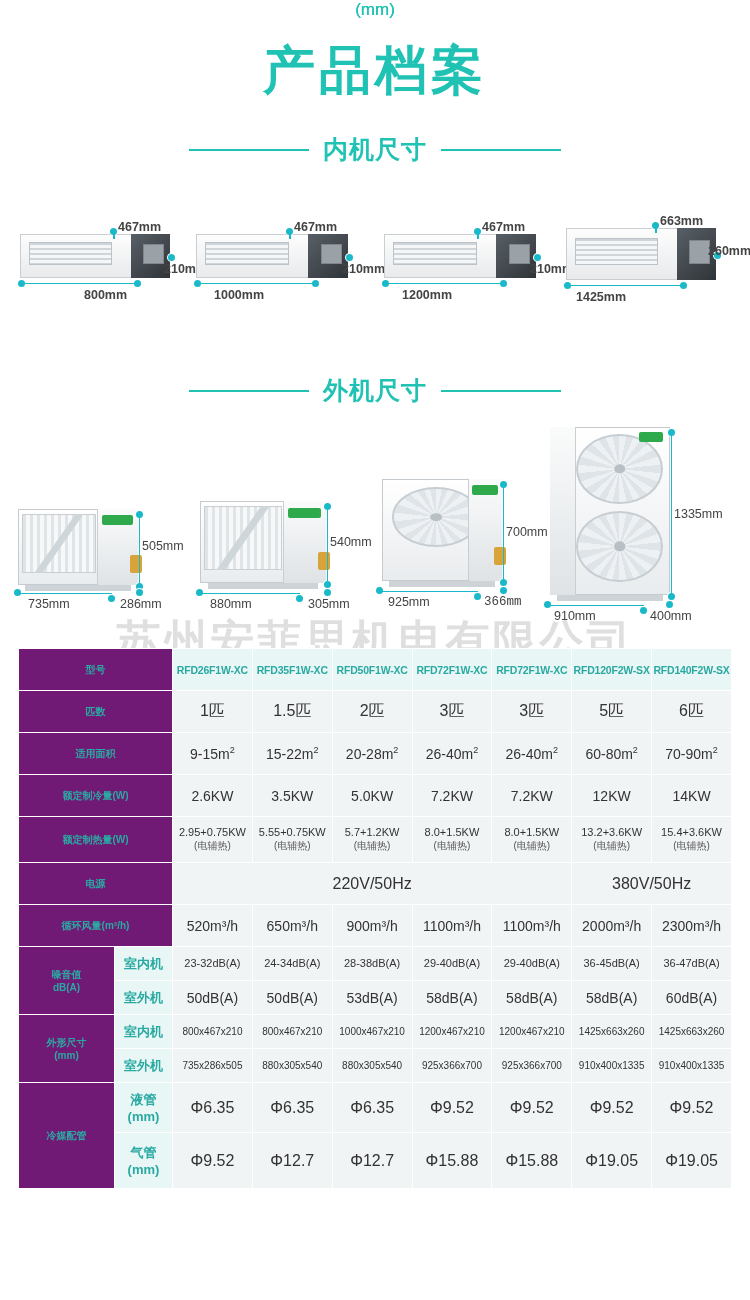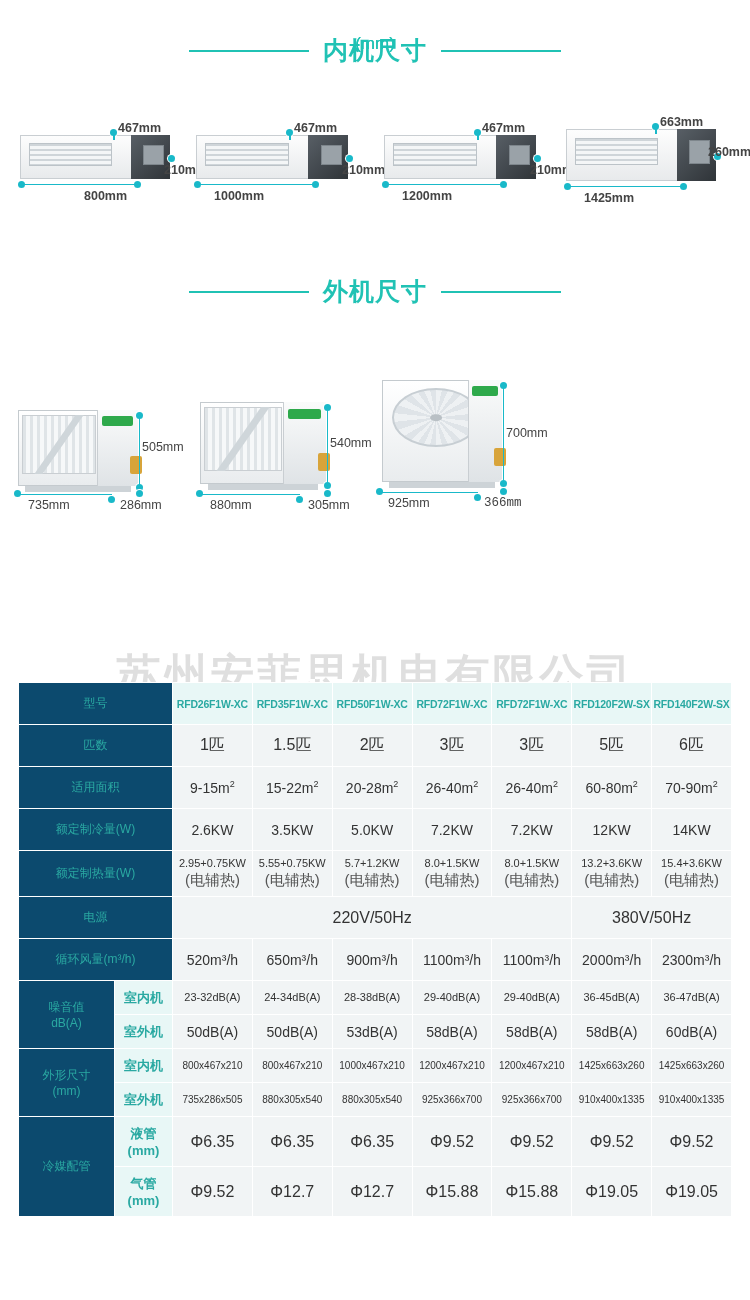--- a/index.html
+++ b/index.html
@@ -115,41 +115,42 @@
   
   .table-wrap { position:absolute; left:18px; top:648px; width:714px; z-index:6; }
   table { border-collapse:collapse; width:100%; table-layout:fixed; }
   td, th {
     border:1px solid #ffffff;
     text-align:center; vertical-align:middle;
     font-size:13px; color:#333; background:#f1f4f5;
     padding:2px 1px;
   }
   th.rowhead, td.rowhead {
-    background:#0c4a6e; color:#2aa9a2; font-weight:normal; font-size:12px;
+    background:#701a75; color:#2aa9a2; font-weight:bold; font-size:10px;
   }
   td.subhead {
     background:#e8f7f6; color:#2aa9a2; font-weight:bold; font-size:13px;
   }
   thead td.model {
     background:#e8f7f6; color:#2aa9a2; font-weight:bold; font-size:10.5px;
     letter-spacing:-0.2px;
   }
   td.big { font-size:16px; }
   td.mid { font-size:14px; }
   td.sm  { font-size:11px; line-height:1.25; }
   td.xs  { font-size:10px; line-height:1.2; }
   .sup { font-size:9px; vertical-align:super; }
-  .note { display:block; font-size:15px; color:#555; }
+  .note { display:block; font-size:10px; color:#555; }
 </style>
 </head>
 <body>
 
 <div class="page">
 
+  <div class="main-title">产品档案</div>
 
   <div class="sec-head">
     <span class="line"></span>
     <span class="txt">内机尺寸</span>
     <span class="unit">(mm)</span>
     <span class="line"></span>
   </div>
 
   <div class="units-row">
 
@@ -215,21 +216,21 @@
           <div class="sidetab"></div>
       </div>
       <span class="dot" style="left:92px; top:4px;"></span>
       <span class="dline" style="left:95px; top:7px; width:2px; height:8px;"></span>
       <span class="dim-label" style="left:100px; top:-4px;">663mm</span>
       <span class="dot" style="left:154px; top:34px;"></span>
       <span class="dim-label" style="left:148px; top:26px;">260mm</span>
       <span class="dot" style="left:4px; top:64px;"></span>
       <span class="dot" style="left:120px; top:64px;"></span>
       <span class="dline" style="left:10px; top:67px; width:112px; height:1px;"></span>
-      <span class="dim-label" style="left:24px; top:72px;">1425mm</span>
+      <span class="dim-label" style="left:16px; top:72px;">1425mm</span>
     </div>
   </div>
 
   <div class="sec-head" style="margin-top:66px;">
     <span class="line"></span>
     <span class="txt">外机尺寸</span>
     <span class="unit">(mm)</span>
     <span class="line"></span>
   </div>
 
@@ -293,20 +294,40 @@
       <span class="dline" style="left:131px; top:12px; width:1px; height:96px;"></span>
       <span class="dim-label" style="left:134px; top:52px;">700mm</span>
       <span class="dot" style="left:4px; top:114px;"></span>
       <span class="dot" style="left:102px; top:120px;"></span>
       <span class="dline" style="left:10px; top:118px; width:96px; height:1px;"></span>
       <span class="dim-label" style="left:16px; top:122px;">925mm</span>
       <span class="dot" style="left:128px; top:114px;"></span>
       <span class="dim-label" style="left:112px; top:122px;font-family:Liberation Mono, monospace;">366mm</span>
     </div>
 
+    <div style="position:absolute; left:540px; top:0px; width:200px; height:196px;">
+      <div class="obox" style="left:10px; top:6px; width:120px; height:168px;">
+        <div class="shell"></div>
+        <div class="fan" style="left:22%; top:4%; width:72%; height:42%;"></div>
+        <div class="fan" style="left:22%; top:50%; width:72%; height:42%;"></div>
+        <div class="panel" style="left:0; right:auto; width:22%; border-left:none; border-right:1px solid #c9ced2;"></div>
+        <div class="logo" style="right:6%; top:3%; width:20%; height:6%;"></div>
+        <div class="feet"></div>
+      </div>
+      <span class="dot" style="left:128px; top:8px;"></span>
+      <span class="dot" style="left:128px; top:172px;"></span>
+      <span class="dline" style="left:131px; top:12px; width:1px; height:162px;"></span>
+      <span class="dim-label" style="left:134px; top:86px;">1335mm</span>
+      <span class="dot" style="left:4px; top:180px;"></span>
+      <span class="dot" style="left:100px; top:186px;"></span>
+      <span class="dline" style="left:10px; top:184px; width:94px; height:1px;"></span>
+      <span class="dim-label" style="left:14px; top:188px;">910mm</span>
+      <span class="dot" style="left:126px; top:180px;"></span>
+      <span class="dim-label" style="left:110px; top:188px;">400mm</span>
+    </div>
   </div>
 
   <div class="watermark">苏州安菲思机电有限公司</div>
 
   <div class="table-wrap">
     <table>
       <colgroup>
         <col style="width:96px">
         <col style="width:58px">
         <col span="7">
@@ -467,21 +488,21 @@
           </td>
           <td class="big">Φ6.35</td>
           <td class="big">Φ6.35</td>
           <td class="big">Φ6.35</td>
           <td class="big">Φ9.52</td>
           <td class="big">Φ9.52</td>
           <td class="big">Φ9.52</td>
           <td class="big">Φ9.52</td>
         </tr>
 
-        <tr style="height:50px;">
+        <tr style="height:56px;">
           <td class="subhead">
             <span>气管</span><br>
             <span>(mm)</span>
           </td>
           <td class="big">Φ9.52</td>
           <td class="big">Φ12.7</td>
           <td class="big">Φ12.7</td>
           <td class="big">Φ15.88</td>
           <td class="big">Φ15.88</td>
           <td class="big">Φ19.05</td>

